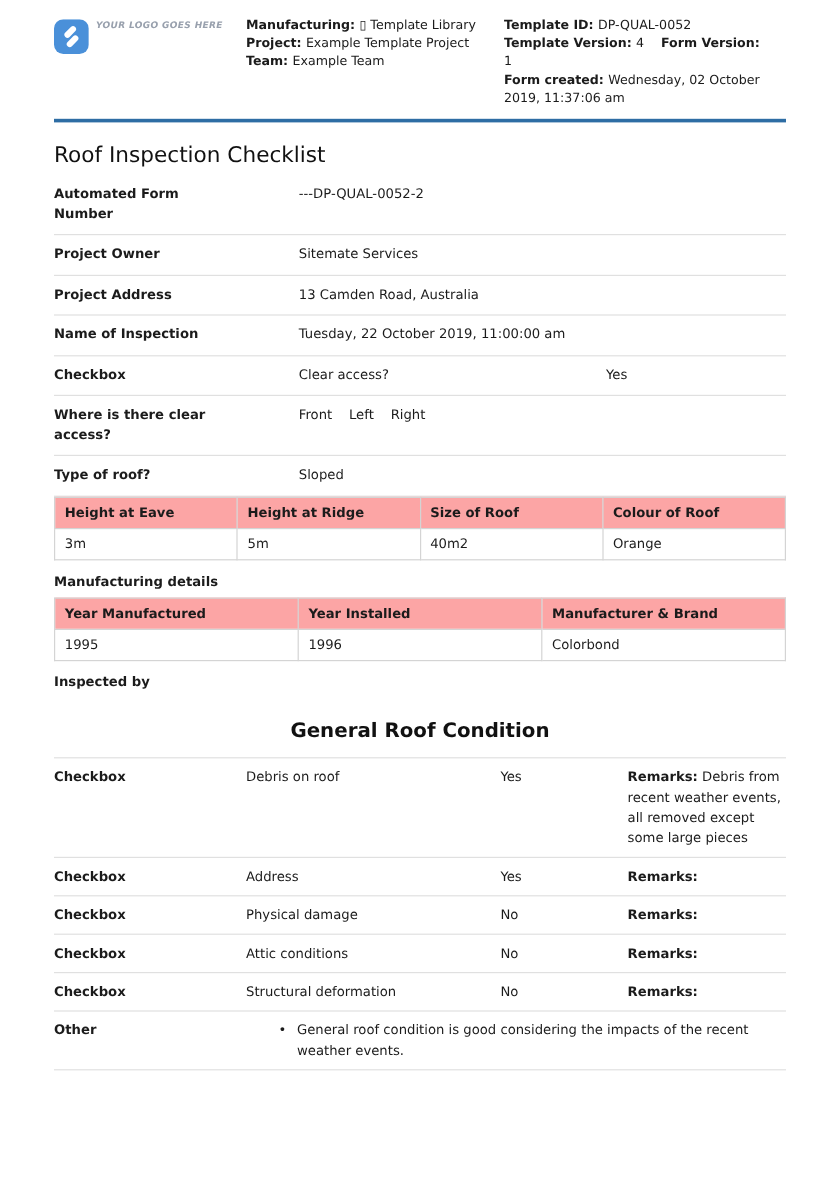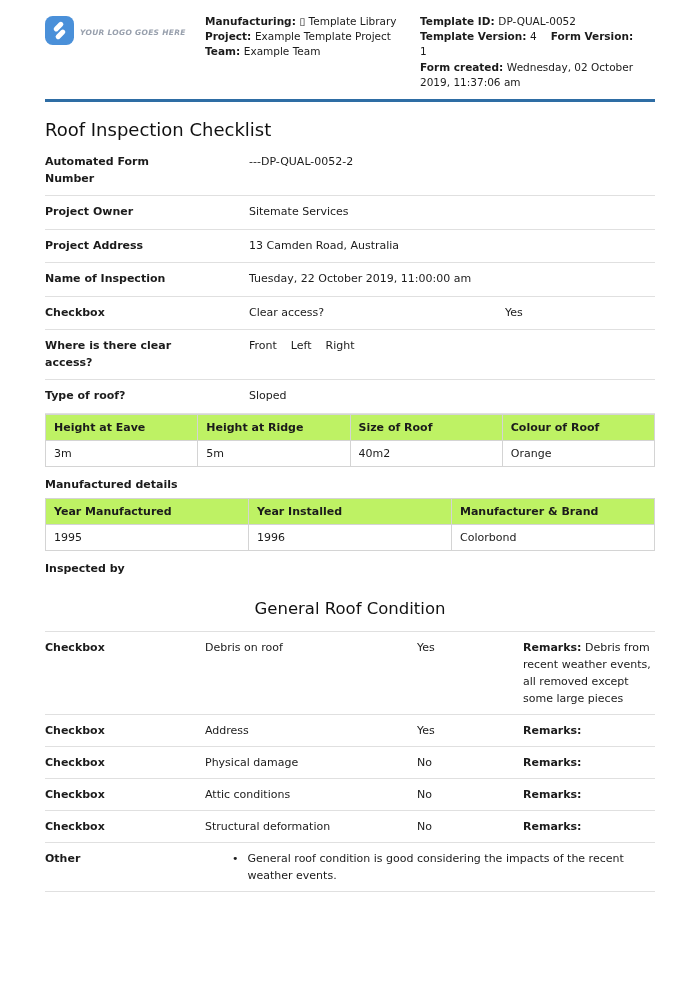--- a/index.html
+++ b/index.html
@@ -2,21 +2,21 @@
 <html><head>
 <meta charset="utf-8">
 <style>
   html,body{margin:0;padding:0;background:#ffffff;}
   body{width:700px;min-height:992px;font-family:"DejaVu Sans",sans-serif;color:#1b1b1b;box-sizing:border-box;}
   .page{padding:14px 45px 0 45px;box-sizing:border-box;}
   .b{font-weight:bold;}
 
   
   .header{display:flex;align-items:flex-start;}
-  .logo-block{width:160px;display:flex;align-items:center;gap:6px;padding-top:2px;box-sizing:border-box;}
+  .logo-block{width:160px;display:flex;gap:6px;padding-top:2px;box-sizing:border-box;}
   .logo-text{color:#98a0ad;font-size:7.5px;font-style:italic;font-weight:bold;letter-spacing:.3px;white-space:nowrap;}
   .meta-left{width:215px;font-size:10.5px;line-height:1.45;box-sizing:border-box;padding-right:8px;}
   .meta-right{flex:1;font-size:10.5px;line-height:1.45;}
   .meta-line{white-space:normal;}
   .pair{margin-right:14px;}
   .blue-rule{height:3px;background:#2e6da4;margin-top:9px;}
 
   
   .title{font-size:18px;font-weight:500;margin:17px 0 6px 0;color:#111;}
 
@@ -25,24 +25,24 @@
   .info-label{width:160px;padding-right:24px;box-sizing:border-box;font-weight:bold;}
   .info-value{flex:1;}
   .info-value.fixed{flex:none;width:212px;}
   .info-answer{flex:1;}
   .opt{margin-right:14px;}
 
   
   .sub-label{font-weight:bold;font-size:11px;margin:11px 0 7px 0;}
   table{width:100%;border-collapse:collapse;font-size:11px;table-layout:fixed;}
   th,td{border:1px solid #d4d4d4;padding:6px 8px;text-align:left;font-weight:normal;box-sizing:border-box;height:13px;}
-  th{background:#bef264;font-weight:bold;}
+  th{background:#fca5a5;font-weight:bold;}
 
   
-  .section-heading{text-align:center;font-size:16.5px;font-weight:normal;margin:24px 0 13px 0;color:#111;}
+  .section-heading{text-align:center;font-size:16.5px;font-weight:bold;margin:24px 0 13px 0;color:#111;}
   .checklist{border-top:1px solid #e0e0e0;}
   .cl-row{display:flex;border-bottom:1px solid #e0e0e0;padding:7px 0;font-size:11px;line-height:1.55;}
   .cl-label{width:160px;padding-right:24px;box-sizing:border-box;font-weight:bold;}
   .cl-question{width:212px;padding-right:10px;box-sizing:border-box;}
   .cl-answer{width:106px;box-sizing:border-box;}
   .cl-remarks{flex:1;}
   .cl-bullet{flex:1;display:flex;padding-left:27px;gap:9px;}
 </style>
 </head>
 <body>
@@ -121,21 +121,21 @@
         </thead>
         <tbody>
           <tr>
             <td>3m</td>
             <td>5m</td>
             <td>40m2</td>
             <td>Orange</td>
           </tr>
         </tbody>
       </table>
-      <div class="sub-label">Manufactured details</div>
+      <div class="sub-label">Manufacturing details</div>
       <table>
         <thead>
           <tr>
             <th>Year Manufactured</th>
             <th>Year Installed</th>
             <th>Manufacturer &amp; Brand</th>
           </tr>
         </thead>
         <tbody>
           <tr>

